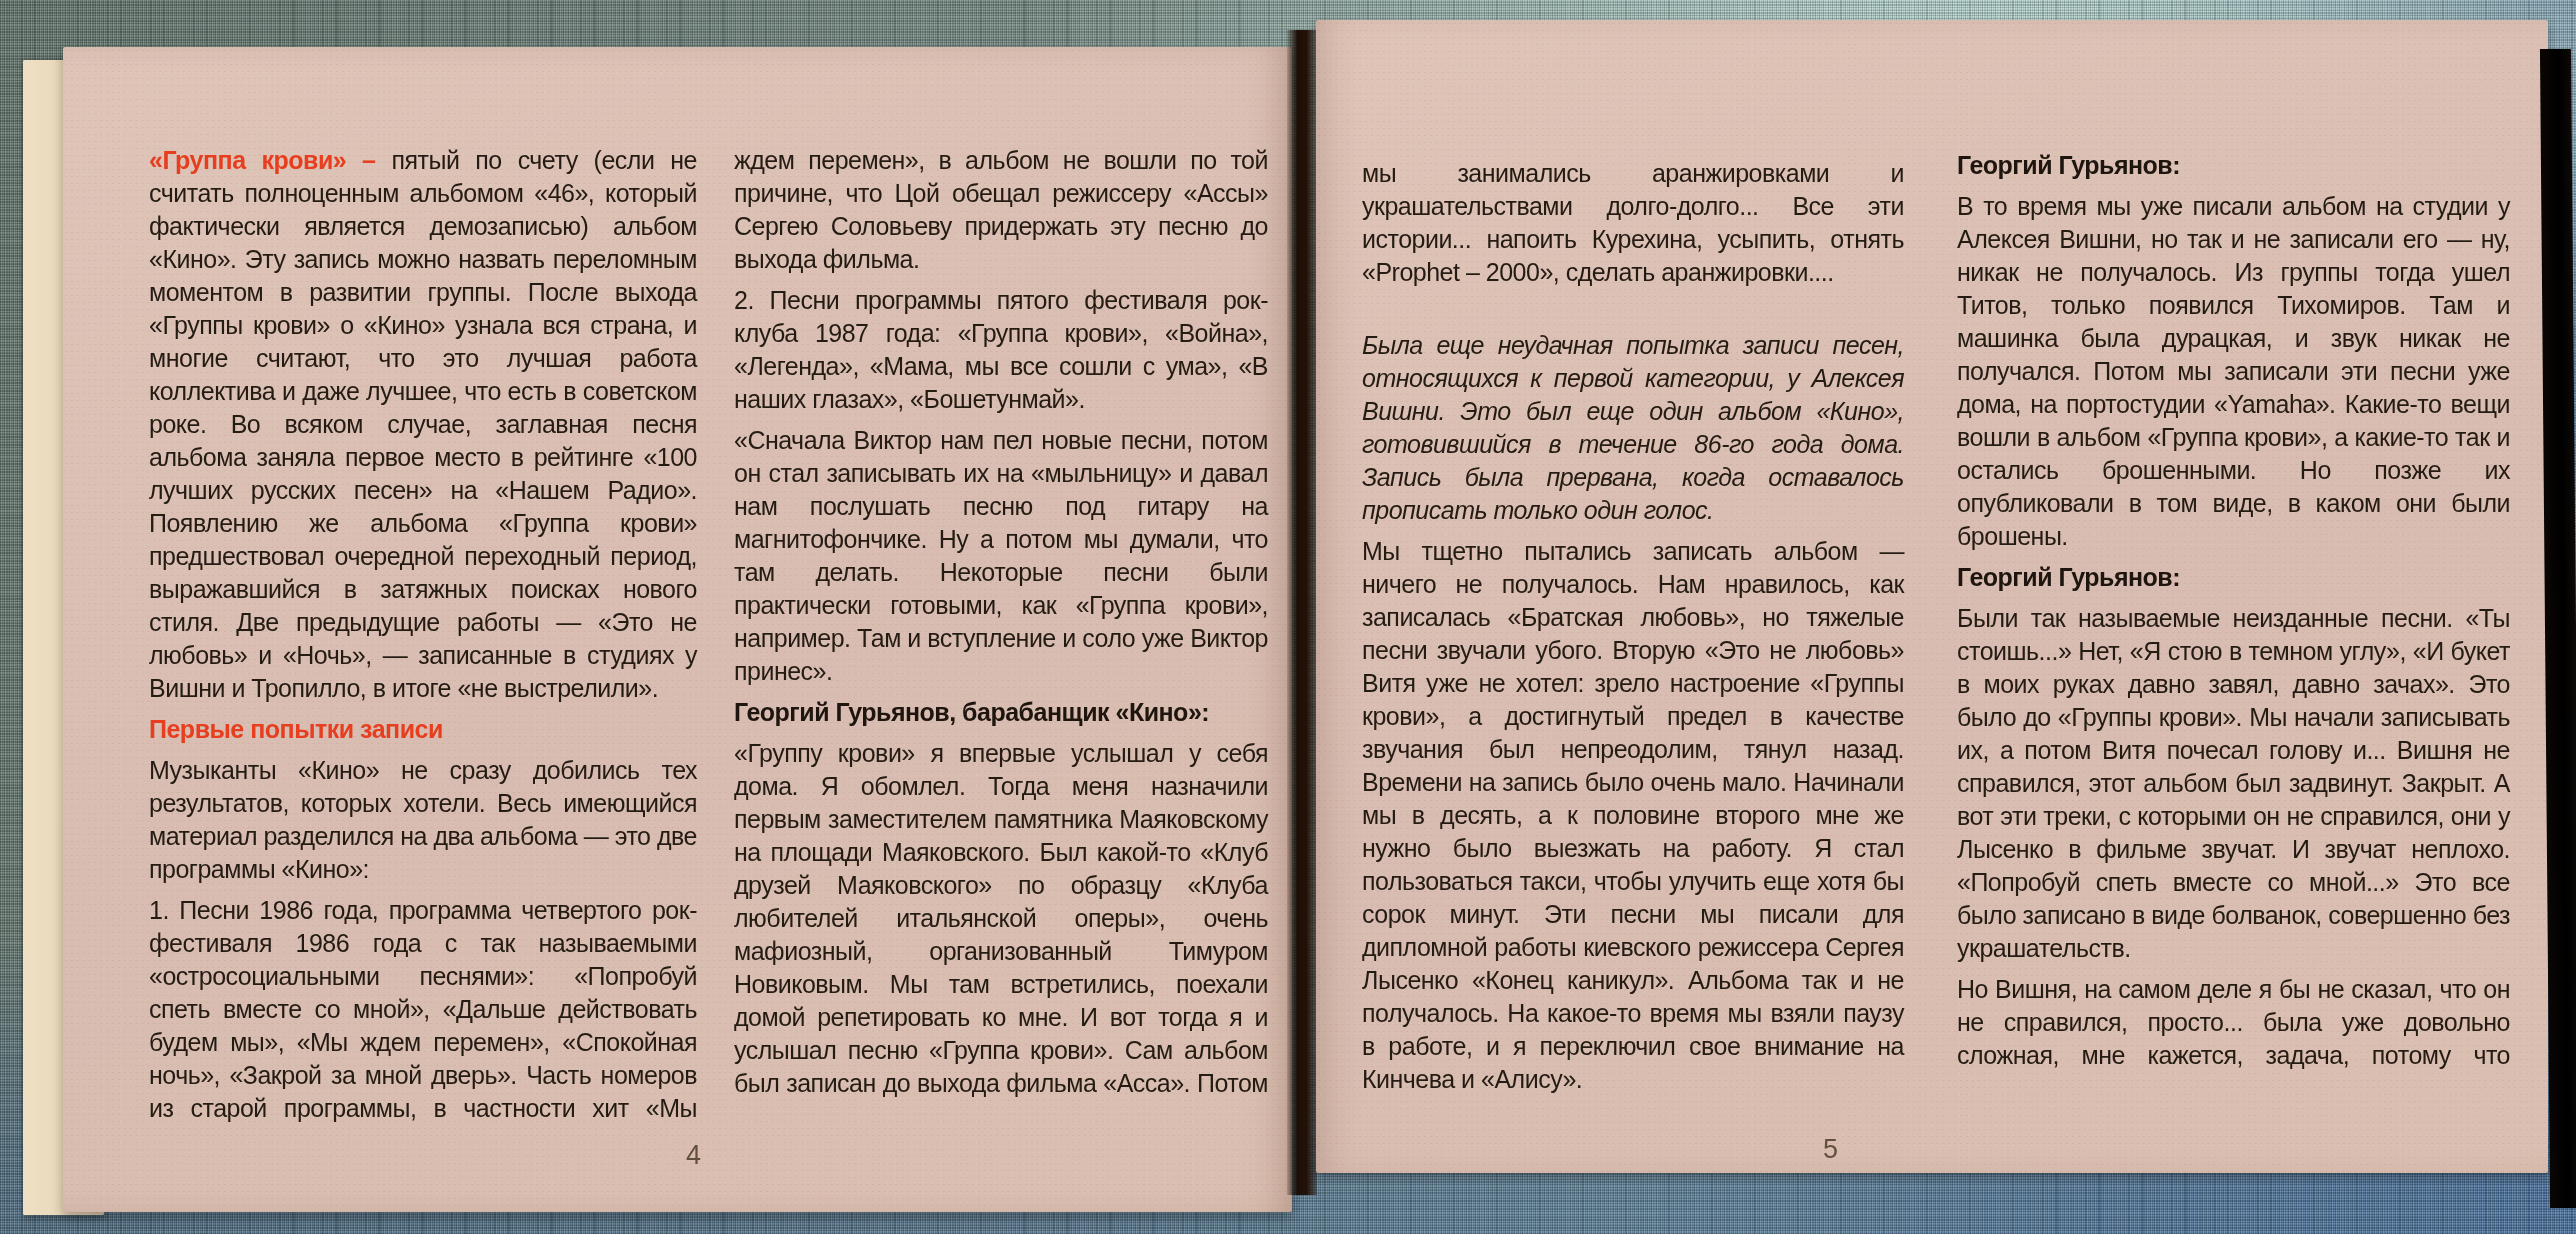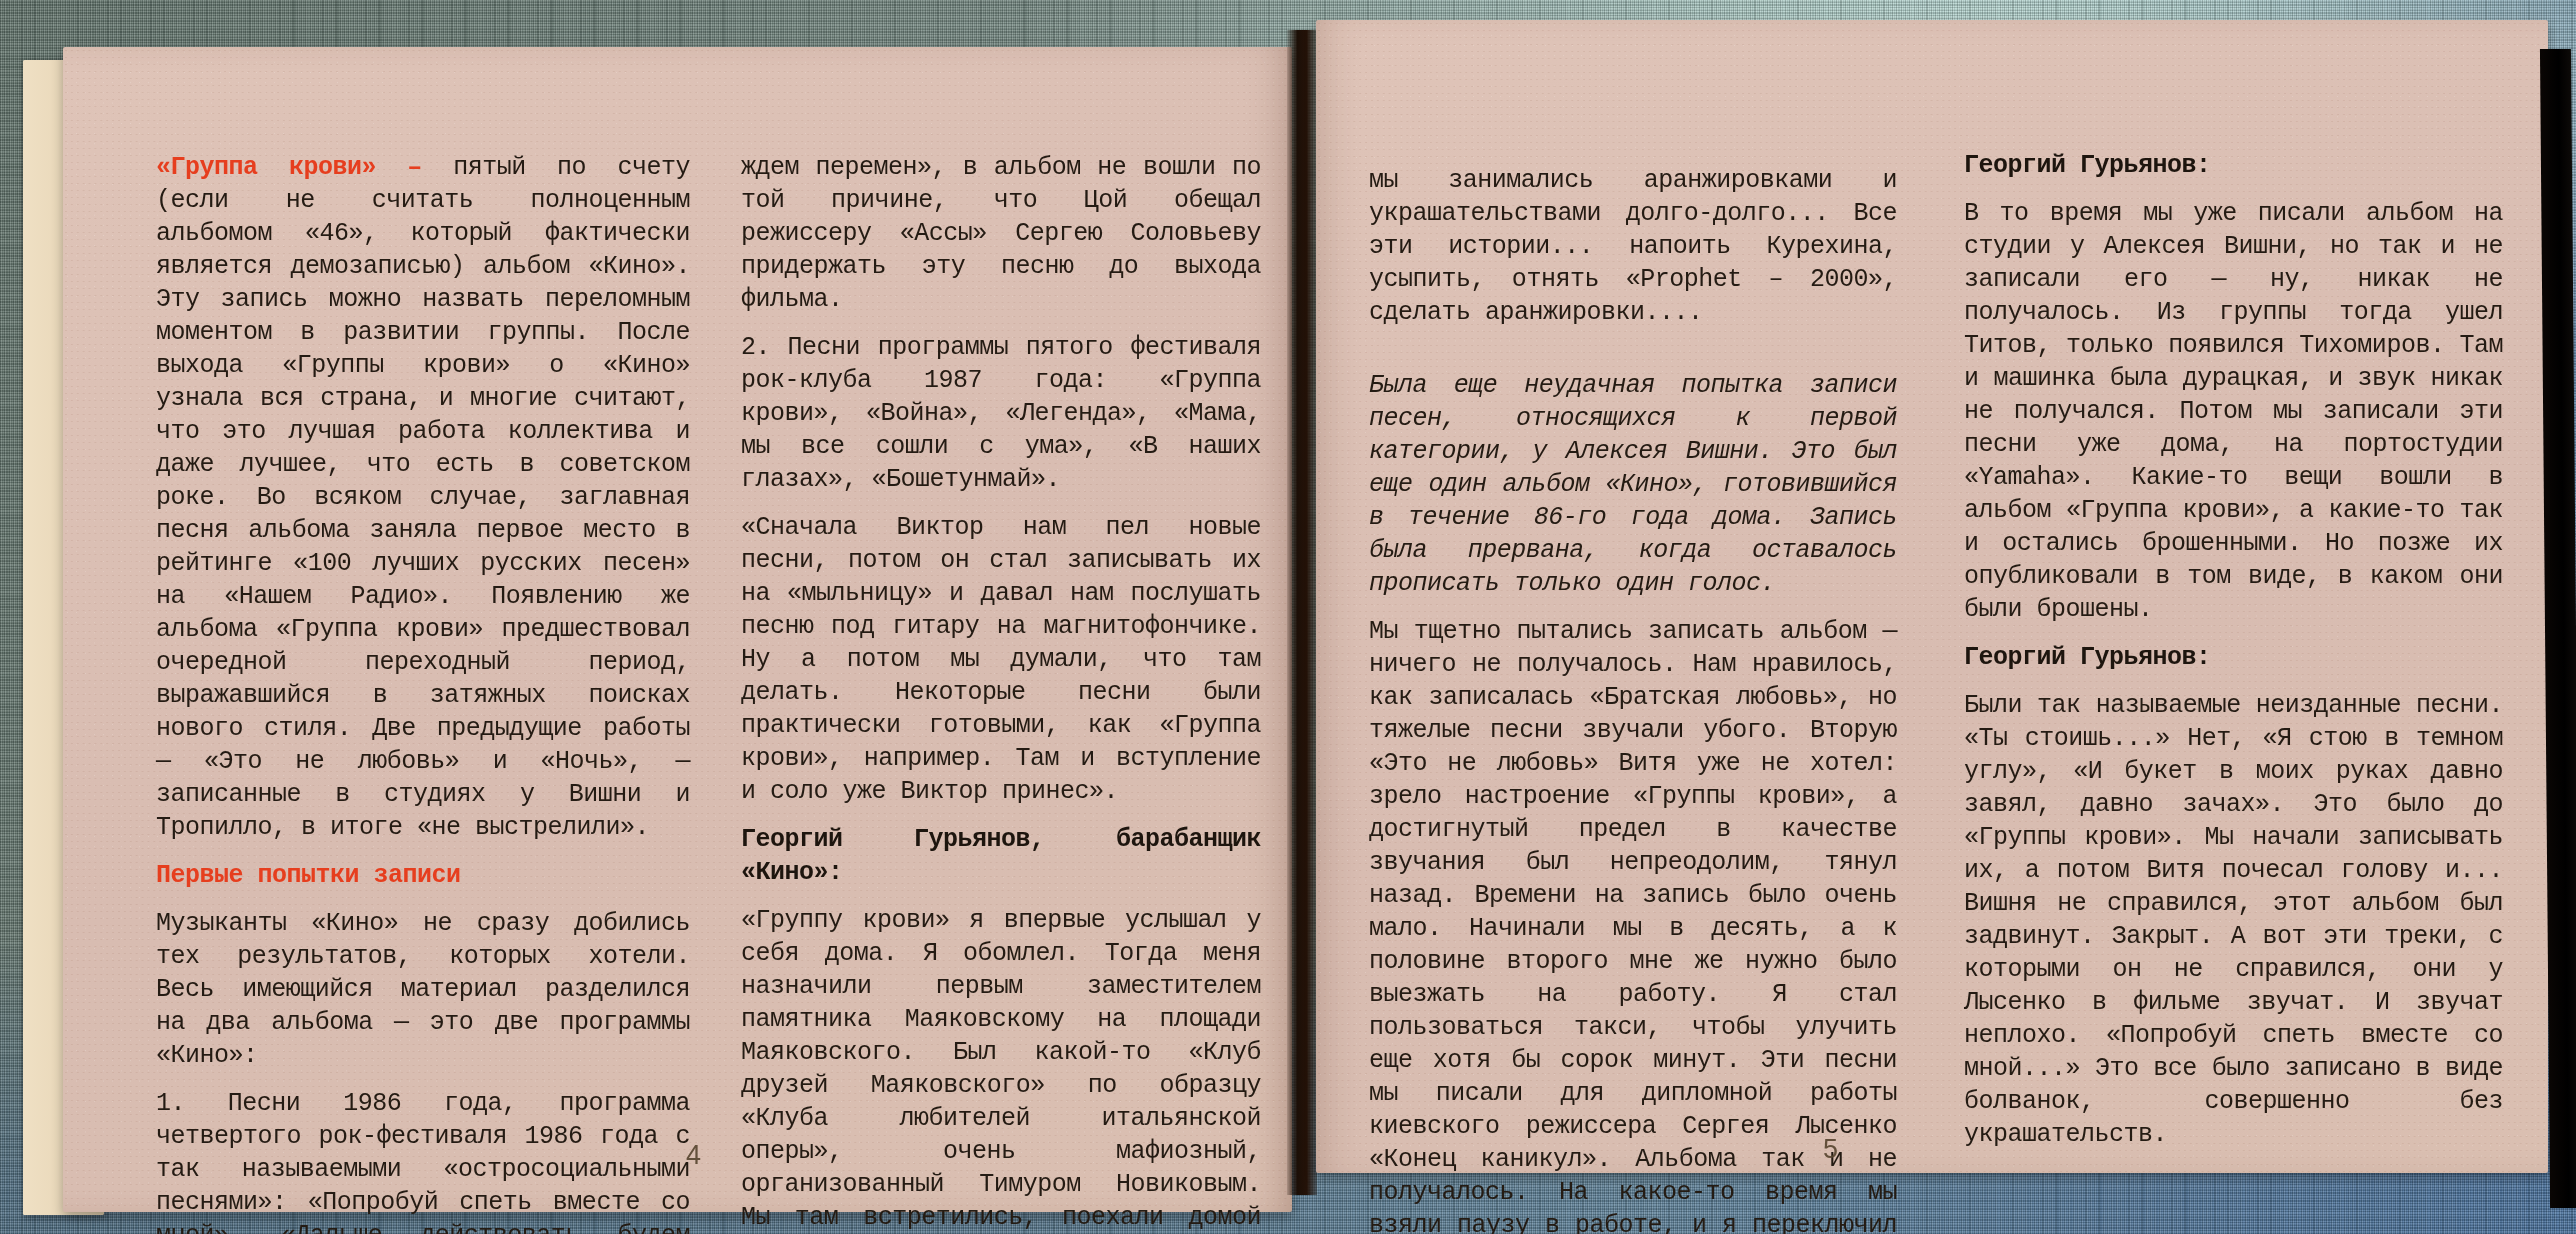--- a/index.html
+++ b/index.html
@@ -48,21 +48,21 @@
     position:absolute;left:1287px;top:29.5px;width:30px;height:1165px;
     background:linear-gradient(90deg, rgba(28,15,7,0.15), #1c0f07 35%, #241208 65%, rgba(28,15,7,0.35));
   }
   .edge-shadow{
     position:absolute;left:2545px;top:49px;width:31px;height:1159px;
     background:linear-gradient(90deg,#0a0604,#000 60%,#0d0a08);
     transform:skewX(0.5deg);
   }
 
   .col{position:absolute;text-align:justify;color:#241b13;font-size:25px;line-height:33px;letter-spacing:-0.5px;}
-  .col p{margin:15px;font-family:Liberation Mono, monospace;}
+  .col p{margin:8px;}
   .speaker{font-weight:700;color:#1d150e;margin:38px 0 0 0;}
   .red-lead{font-weight:700;color:#e63e1e;}
   .red-heading{font-weight:700;color:#e63e1e;margin:46px 0 0 0;font-size:25px;line-height:33px;}
   .italic-note{font-style:italic;margin-top:40px !important;}
   .justify-last{text-align-last:justify;}
 
   .L-col1{left:78px;top:89px;width:564px;}
   .L-col2{left:663px;top:89px;width:550px;}
   .R-col1{left:38px;top:129px;width:558px;}
   .R-col2{left:633px;top:129px;width:569px;}
@@ -103,19 +103,20 @@
     <div class="col R-col1">
       <p>мы занимались аранжировками и украшательствами долго-долго... Все эти истории... напоить Курехина, усыпить, отнять «Prophet – 2000», сделать аранжировки....</p>
       <p class="italic-note">Была еще неудачная попытка записи песен, относящихся к первой категории, у Алексея Вишни. Это был еще один альбом «Кино», готовившийся в течение 86-го года дома. Запись была прервана, когда оставалось прописать только один голос.</p>
       <p>Мы тщетно пытались записать альбом — ничего не получалось. Нам нравилось, как записалась «Братская любовь», но тяжелые песни звучали убого. Вторую «Это не любовь» Витя уже не хотел: зрело настроение «Группы крови», а достигнутый предел в качестве звучания был непреодолим, тянул назад. Времени на запись было очень мало. Начинали мы в десять, а к половине второго мне же нужно было выезжать на работу. Я стал пользоваться такси, чтобы улучить еще хотя бы сорок минут. Эти песни мы писали для дипломной работы киевского режиссера Сергея Лысенко «Конец каникул». Альбома так и не получалось. На какое-то время мы взяли паузу в работе, и я переключил свое внимание на Кинчева и «Алису».</p>
     </div>
     <div class="col R-col2">
       <p class="speaker" style="margin-top:0;">Георгий Гурьянов:</p>
       <p>В то время мы уже писали альбом на студии у Алексея Вишни, но так и не записали его — ну, никак не получалось. Из группы тогда ушел Титов, только появился Тихомиров. Там и машинка была дурацкая, и звук никак не получался. Потом мы записали эти песни уже дома, на портостудии «Yamaha». Какие-то вещи вошли в альбом «Группа крови», а какие-то так и остались брошенными. Но позже их опубликовали в том виде, в каком они были брошены.</p>
       <p class="speaker">Георгий Гурьянов:</p>
       <p>Были так называемые неизданные песни. «Ты стоишь...» Нет, «Я стою в темном углу», «И букет в моих руках давно завял, давно зачах». Это было до «Группы крови». Мы начали записывать их, а потом Витя почесал голову и... Вишня не справился, этот альбом был задвинут. Закрыт. А вот эти треки, с которыми он не справился, они у Лысенко в фильме звучат. И звучат неплохо. «Попробуй спеть вместе со мной...» Это все было записано в виде болванок, совершенно без украшательств.</p>
+      <p class="justify-last">Но Вишня, на самом деле я бы не сказал, что он не справился, просто... была уже довольно сложная, мне кажется, задача, потому что</p>
     </div>
     <div class="page-num page-num-right">5</div>
   </div>
 
   <div class="edge-shadow"></div>
 </div>
 
 
 </body></html>

